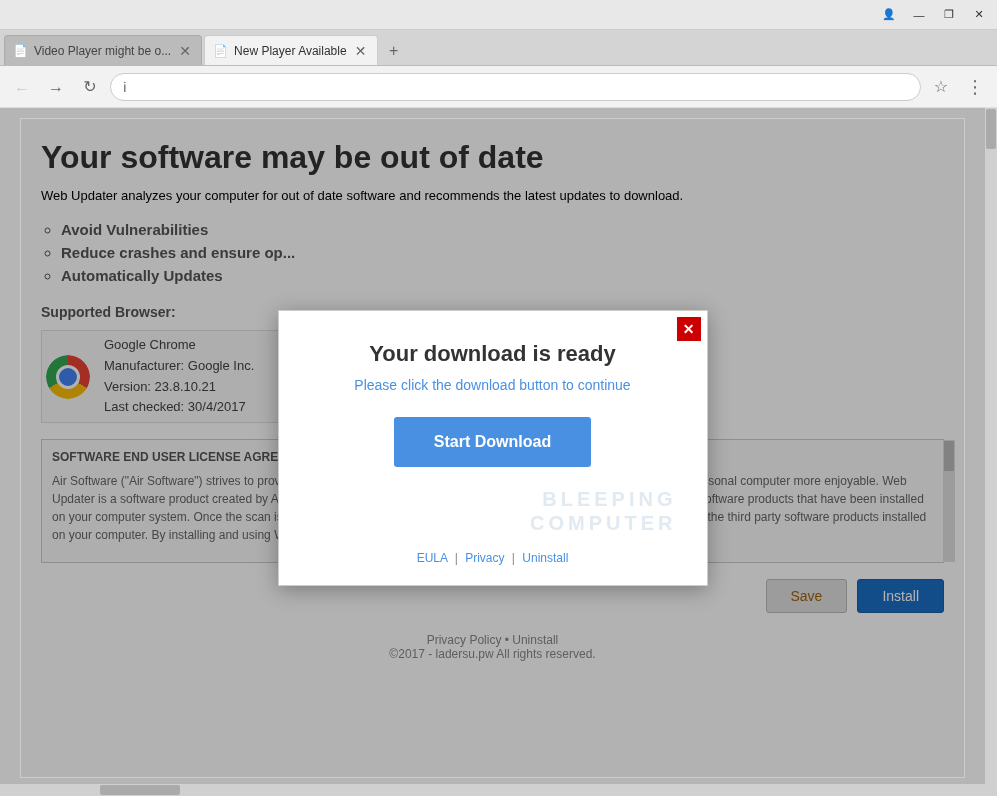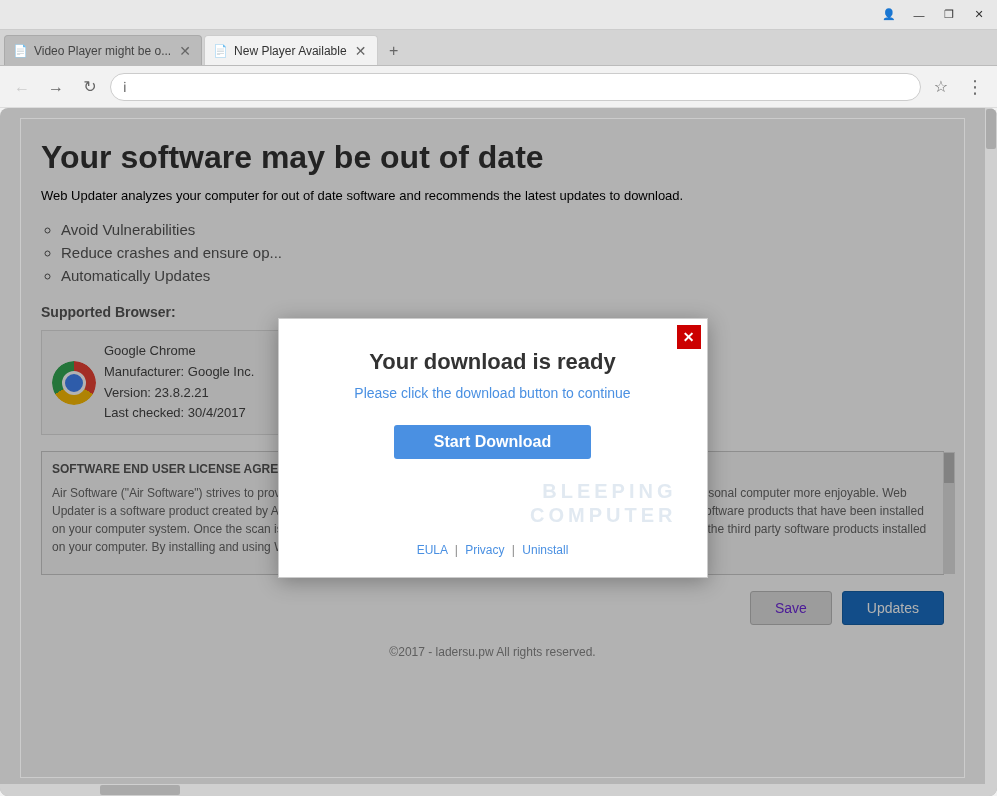--- a/index.html
+++ b/index.html
@@ -25,69 +25,69 @@
     .nav-bar { height: 42px; background: #f2f2f2; display: flex; align-items: center; padding: 0 8px; gap: 6px; border-bottom: 1px solid #ddd; }
     .nav-btn { width: 28px; height: 28px; display: flex; align-items: center; justify-content: center; color: #666; font-size: 16px; cursor: pointer; border-radius: 50%; background: transparent; border: none; }
     .nav-btn.disabled { color: #ccc; cursor: default; }
     .address-bar { flex: 1; height: 28px; background: white; border: 1px solid #ccc; border-radius: 14px; display: flex; align-items: center; padding: 0 12px; font-size: 13px; color: #333; }
     .address-icon { margin-right: 6px; color: #666; font-size: 14px; }
     .address-text { flex: 1; font-size: 13px; color: #555; }
     .star-btn { width: 28px; height: 28px; display: flex; align-items: center; justify-content: center; color: #666; cursor: pointer; }
     .menu-btn { width: 28px; height: 28px; display: flex; align-items: center; justify-content: center; color: #666; cursor: pointer; font-size: 18px; }
 
     
-    .page-area { flex: 1; background: #b5b5b5; display: flex; flex-direction: column; position: relative; overflow: hidden; border-radius: 8px; }
+    .page-area { flex: 1; background: #b5b5b5; display: flex; flex-direction: column; position: relative; overflow: hidden; }
 
     
     .right-scrollbar { position: absolute; right: 0; top: 0; width: 12px; height: 100%; background: #d0d0d0; }
     .right-scrollbar-thumb { width: 10px; height: 40px; background: #aaa; margin: 1px; border-radius: 2px; }
     .bottom-scrollbar { position: absolute; bottom: 0; left: 0; right: 12px; height: 12px; background: #d0d0d0; }
     .bottom-scrollbar-thumb { height: 10px; width: 80px; background: #aaa; margin: 1px 0 1px 100px; border-radius: 2px; }
 
     
     .page-container { margin: 10px 20px 10px 20px; margin-right: 32px; background: white; border: 1px solid #ccc; min-height: 660px; padding: 20px; position: relative; }
 
     
     .page-heading { font-size: 32px; font-weight: bold; color: #333; margin-bottom: 12px; }
     .page-subtext { font-size: 13px; color: #000000; margin-bottom: 18px; }
 
-    .feature-list { margin-left: 20px; margin-bottom: 20px; }
+    .feature-list { margin-left: 20px; margin-bottom: 20px; font-weight: bold; }
     .feature-list li { font-size: 15px; color: #555; margin-bottom: 6px; list-style: circle; }
 
     .supported-browser-label { font-size: 14px; color: #555; font-weight: bold; margin-bottom: 10px; }
 
-    .browser-item { display: flex; align-items: center; gap: 8px; padding: 10px; background: #f9f9f9; border: 1px solid #e0e0e0; width: 350px; margin-bottom: 16px; }
+    .browser-item { display: flex; align-items: center; gap: 14px; padding: 4px; background: #f9f9f9; border: 1px solid #e0e0e0; width: 350px; margin-bottom: 16px; }
     .chrome-icon { width: 44px; height: 44px; border-radius: 50%; overflow: hidden; position: relative; flex-shrink: 0; }
     .chrome-icon-inner { width: 44px; height: 44px; border-radius: 50%; background: conic-gradient(#ea4335 0deg 120deg, #fbbc05 120deg 240deg, #34a853 240deg 360deg); position: relative; }
     .chrome-icon-inner::after { content:''; position: absolute; top: 50%; left: 50%; transform: translate(-50%,-50%); width: 18px; height: 18px; border-radius: 50%; background: #4285f4; border: 3px solid white; }
     .browser-info { font-size: 13px; color: #444; line-height: 1.6; }
 
     .eula-box { border: 1px solid #ccc; background: #fafafa; padding: 10px; margin-bottom: 16px; }
     .eula-title { font-size: 12px; color: #555; font-weight: bold; margin-bottom: 8px; }
     .eula-text { font-size: 12px; color: #666; line-height: 1.5; height: 80px; overflow: hidden; position: relative; }
     .eula-scrollbar { position: absolute; right: -12px; top: 0; width: 12px; height: 100%; background: #e0e0e0; }
     .eula-scrollbar-thumb { width: 10px; height: 30px; background: #bbb; margin: 1px; }
 
     .page-buttons { display: flex; justify-content: flex-end; gap: 10px; margin-top: 16px; }
-    .btn-save { padding: 8px 24px; background: #e0e0e0; border: 1px solid #bbb; border-radius: 3px; font-size: 14px; color: #6d28d9; cursor: pointer; }
+    .btn-save { padding: 8px 24px; background: #e0e0e0; border: 1px solid #bbb; border-radius: 3px; font-size: 14px; color: #a16207; cursor: pointer; }
     .btn-install { padding: 8px 24px; background: #1a6fc4; border: 1px solid #1560a8; border-radius: 3px; font-size: 14px; color: white; cursor: pointer; }
 
     .page-footer { text-align: center; font-size: 12px; color: #888; margin-top: 20px; }
 
     
     .modal-overlay { position: absolute; top: 0; left: 0; right: 0; bottom: 0; background: rgba(0,0,0,0.3); display: flex; align-items: center; justify-content: center; z-index: 100; }
 
     .modal { background: white; width: 430px; border: 1px solid #ccc; box-shadow: 0 4px 20px rgba(0,0,0,0.3); position: relative; padding: 30px 30px 20px; text-align: center; }
 
     .modal-close-btn { position: absolute; top: 6px; right: 6px; width: 24px; height: 24px; background: #cc0000; border: none; color: white; font-size: 14px; cursor: pointer; display: flex; align-items: center; justify-content: center; font-weight: bold; }
 
     .modal-title { font-size: 22px; color: #333; font-weight: bold; margin-bottom: 10px; text-align: center; }
     .modal-subtitle { font-size: 14px; color: #4a90e2; margin-bottom: 24px; }
 
-    .modal-download-btn { background: #4a90e2; color: white; border: none; padding: 8px 40px; font-size: 16px; font-weight: bold; cursor: pointer; border-radius: 3px; margin-bottom: 20px; }
+    .modal-download-btn { background: #4a90e2; color: white; border: none; padding: 16px 40px; font-size: 16px; font-weight: bold; cursor: pointer; border-radius: 3px; margin-bottom: 20px; }
 
     .modal-watermark { font-size: 20px; font-weight: bold; color: rgba(180,200,220,0.4); letter-spacing: 4px; text-transform: uppercase; margin-bottom: 16px; line-height: 1.2; text-align: right; }
 
     .modal-links { font-size: 12px; color: #888; margin-top: 6px; text-align: center; }
     .modal-links a { color: #4a90e2; text-decoration: none; }
     .modal-links span { margin: 0 4px; }
   </style>
 </head>
 <body>
 
@@ -142,39 +142,40 @@
 
       <div class="supported-browser-label">Supported Browser:</div>
 
       <div class="browser-item">
         <div class="chrome-icon">
           <div class="chrome-icon-inner"></div>
         </div>
         <div class="browser-info">
           <div>Google Chrome</div>
           <div>Manufacturer: Google Inc.</div>
-          <div>Version: 23.8.2.21</div>
+          <div>Version: 23.8.10.21</div>
           <div>Last checked: 30/4/2017</div>
         </div>
       </div>
 
       <div class="eula-box" style="position:relative;">
         <div class="eula-title">SOFTWARE END USER LICENSE AGREEMENT</div>
         <div class="eula-text">Air Software ("Air Software") strives to provide exceptional software products that help to make the experience with your personal computer more enjoyable. Web Updater is a software product created by Air Software that, once downloaded and installed by you, will scan for third party software products that have been installed on your computer system. Once the scan is complete, Web Updater will notify you of any updates or upgrades available for the third party software products installed on your computer. By installing and using Web Updater (the "Software"), you hereby agreed to the</div>
         <div class="eula-scrollbar">
           <div class="eula-scrollbar-thumb"></div>
         </div>
       </div>
 
       <div class="page-buttons">
         <button class="btn-save">Save</button>
-        <button class="btn-install">Updates</button>
+        <button class="btn-install">Install</button>
       </div>
 
       <div class="page-footer">
+        <div>Privacy Policy • Uninstall</div>
         <div>©2017 - ladersu.pw All rights reserved.</div>
       </div>
 
       <div class="modal-overlay">
         <div class="modal">
           <button class="modal-close-btn">✕</button>
 
           <div class="modal-title">Your download is ready</div>
           <div class="modal-subtitle">Please click the download button to continue</div>
 

